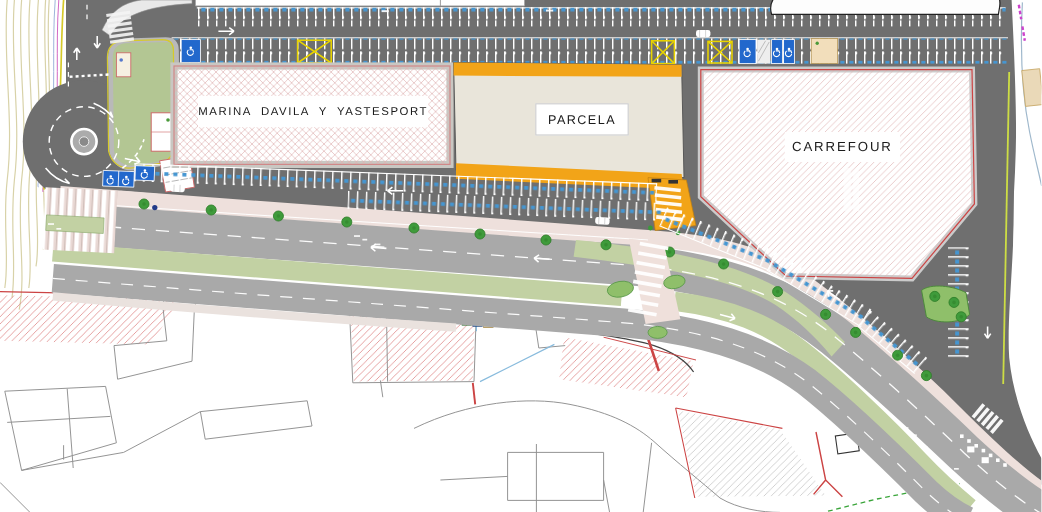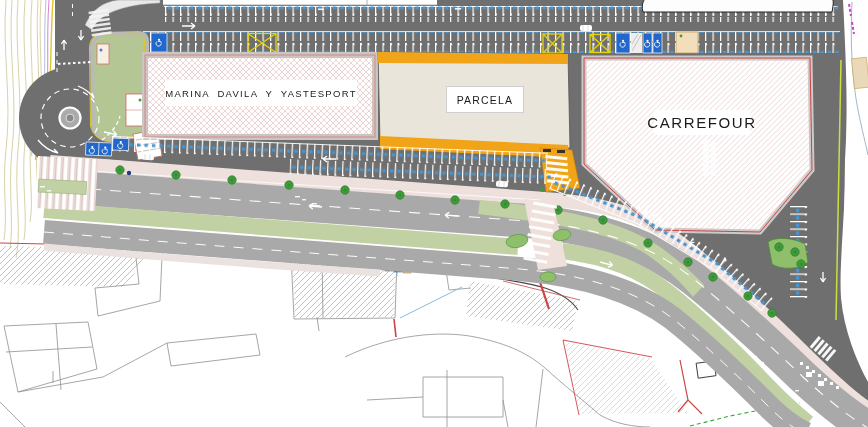--- a/index.html
+++ b/index.html
@@ -5,21 +5,21 @@
   html,body{margin:0;padding:0;background:#fff;}
   .canvas{position:relative;width:868px;height:427px;background:#fff;overflow:hidden;
           font-family:"Liberation Sans",sans-serif;}
   .canvas svg{position:absolute;left:0;top:0;}
   .plan-label{position:absolute;background:#ffffff;display:flex;align-items:center;
           justify-content:center;color:#1b1b1b;white-space:nowrap;}
   .lbl-marina{left:165px;top:80px;width:192px;height:26px;font-size:9.5px;
           letter-spacing:1.3px;word-spacing:4px;}
   .lbl-parcela{left:446px;top:86px;width:76px;height:25px;font-size:10.5px;
           letter-spacing:1.2px;border:0.5px solid #cfcfcf;}
-  .lbl-carrefour{left:654px;top:110px;width:96px;height:25px;font-size:15px;
+  .lbl-carrefour{left:654px;top:110px;width:96px;height:25px;font-size:11px;
           letter-spacing:1.6px;}
 </style>
 </head>
 <body>
 
 <div class="canvas">
 <svg width="868" height="427" viewBox="0 0 868 427">
   <defs>
     <pattern id="rowA" width="7.5" height="17" patternUnits="userSpaceOnUse">
       <rect x="0" y="0" width="1.2" height="16" fill="#ffffff"></rect>

